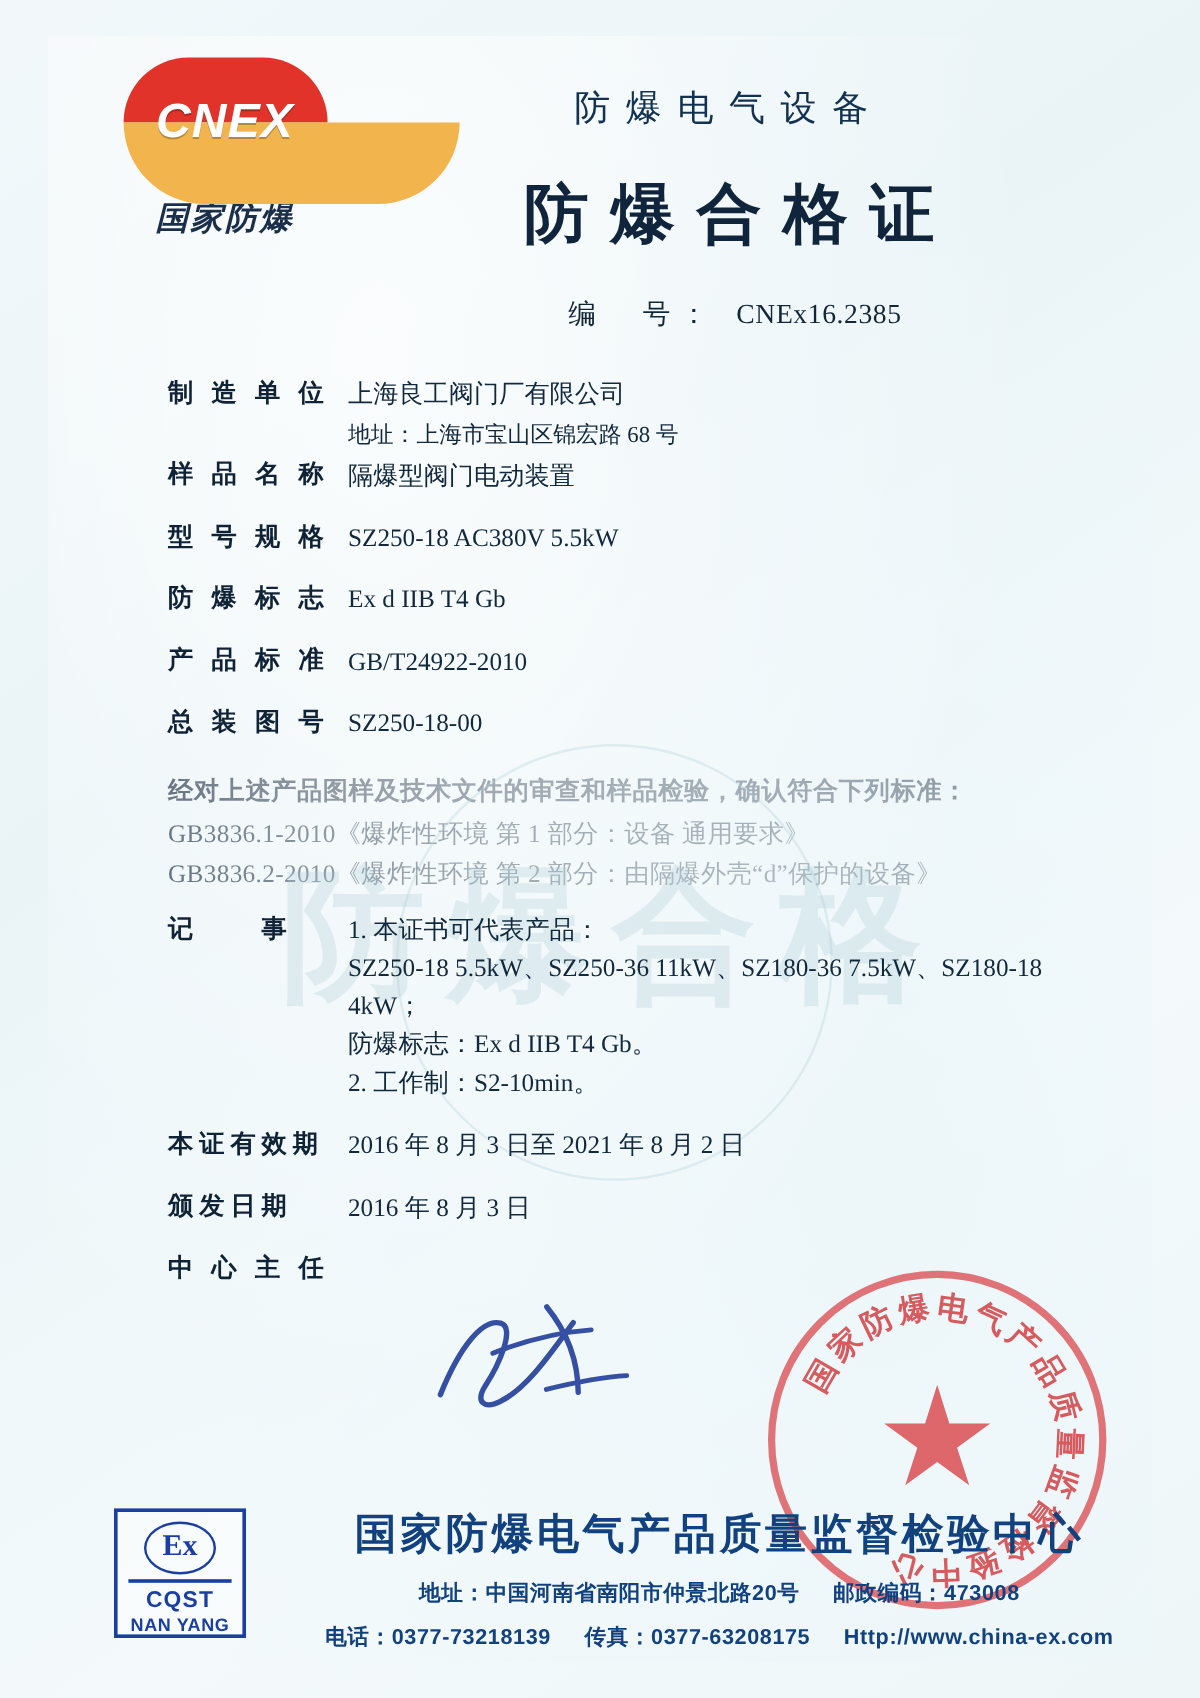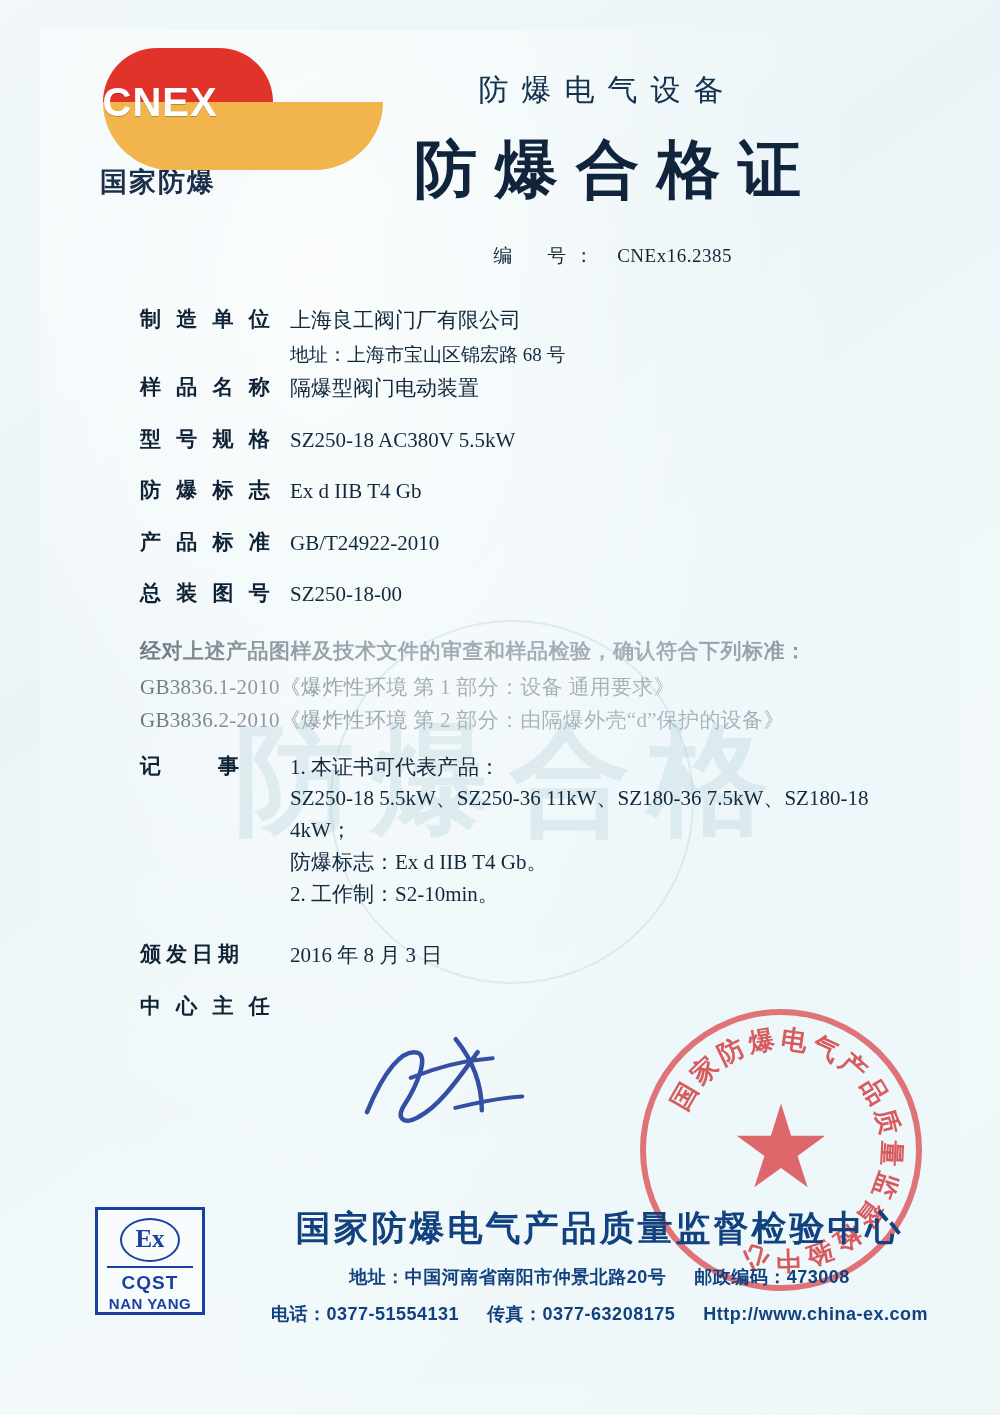--- a/index.html
+++ b/index.html
@@ -61,21 +61,23 @@
   
   .header {
     position: relative;
     display: flex;
     align-items: flex-start;
     padding: 48px 70px 0 100px;
   }
   .logo {
     width: 175px;
     flex: 0 0 175px;
-    position: relative;
+    text-align: center;
+    position: relative;
+    font-style: italic;
   }
   .logo-ellipse {
     position: relative;
     width: 170px;
     height: 108px;
     margin: 0 auto;
   }
   .logo-ellipse .top {
     position: absolute;
     left: 0; top: 0;
@@ -118,30 +120,30 @@
   .title-small {
     font-family: "Liberation Sans", sans-serif;
     font-size: 30px;
     font-weight: normal;
     letter-spacing: 13px;
     color: #12324f;
     margin-top: 22px;
   }
   .title-big {
     font-family: Liberation Mono, monospace;
-    font-size: 63px;
+    font-size: 54px;
     font-weight: bold;
     letter-spacing: 18px;
     color: #10243c;
-    margin-top: 16px;
+    margin-top: 32px;
     text-indent: 18px;
   }
   .cert-no {
     margin-top: 30px;
-    font-size: 19px;
+    font-size: 23px;
     letter-spacing: 1px;
     color: #132638;
     text-indent: 10px;
   }
   .cert-no .lbl { letter-spacing: 8px; }
   .cert-no .val { margin-left: 16px; letter-spacing: 0.5px; }
 
   
   .fields {
     position: relative;
@@ -410,20 +412,24 @@
         <div>1. 本证书可代表产品：</div>
         <div>SZ250-18 5.5kW、SZ250-36 11kW、SZ180-36 7.5kW、SZ180-18</div>
         <div>4kW；</div>
         <div>防爆标志：Ex d IIB T4 Gb。</div>
         <div>2. 工作制：S2-10min。</div>
       </div>
     </div>
 
     <div class="gap-md"></div>
 
+    <div class="row">
+      <div class="label">本证有效期</div>
+      <div class="value">2016 年 8 月 3 日至 2021 年 8 月 2 日</div>
+    </div>
 
     <div class="gap-md"></div>
 
     <div class="row">
       <div class="label">颁发日期</div>
       <div class="value">2016 年 8 月 3 日</div>
     </div>
 
     <div class="gap-md"></div>
 
@@ -462,18 +468,18 @@
       <div class="bar"></div>
       <div class="cqst">CQST</div>
       <div class="nanyang">NAN YANG</div>
     </div>
     <div class="org-info">
       <div class="org-name">国家防爆电气产品质量监督检验中心</div>
       <div class="org-line">
         <span>地址：</span><span>中国河南省南阳市仲景北路20号</span><span class="sp"></span><span>邮政编码：</span><span>473008</span>
       </div>
       <div class="org-line">
-        <span>电话：</span><span>0377-51554131</span><span class="sp"></span><span>传真：</span><span>0377-63208175</span><span class="sp"></span><span>Http://www.china-ex.com</span>
+        <span>电话：</span><span>0377-73218139</span><span class="sp"></span><span>传真：</span><span>0377-63208175</span><span class="sp"></span><span>Http://www.china-ex.com</span>
       </div>
     </div>
   </div>
 
 </div>
 
 </body></html>

